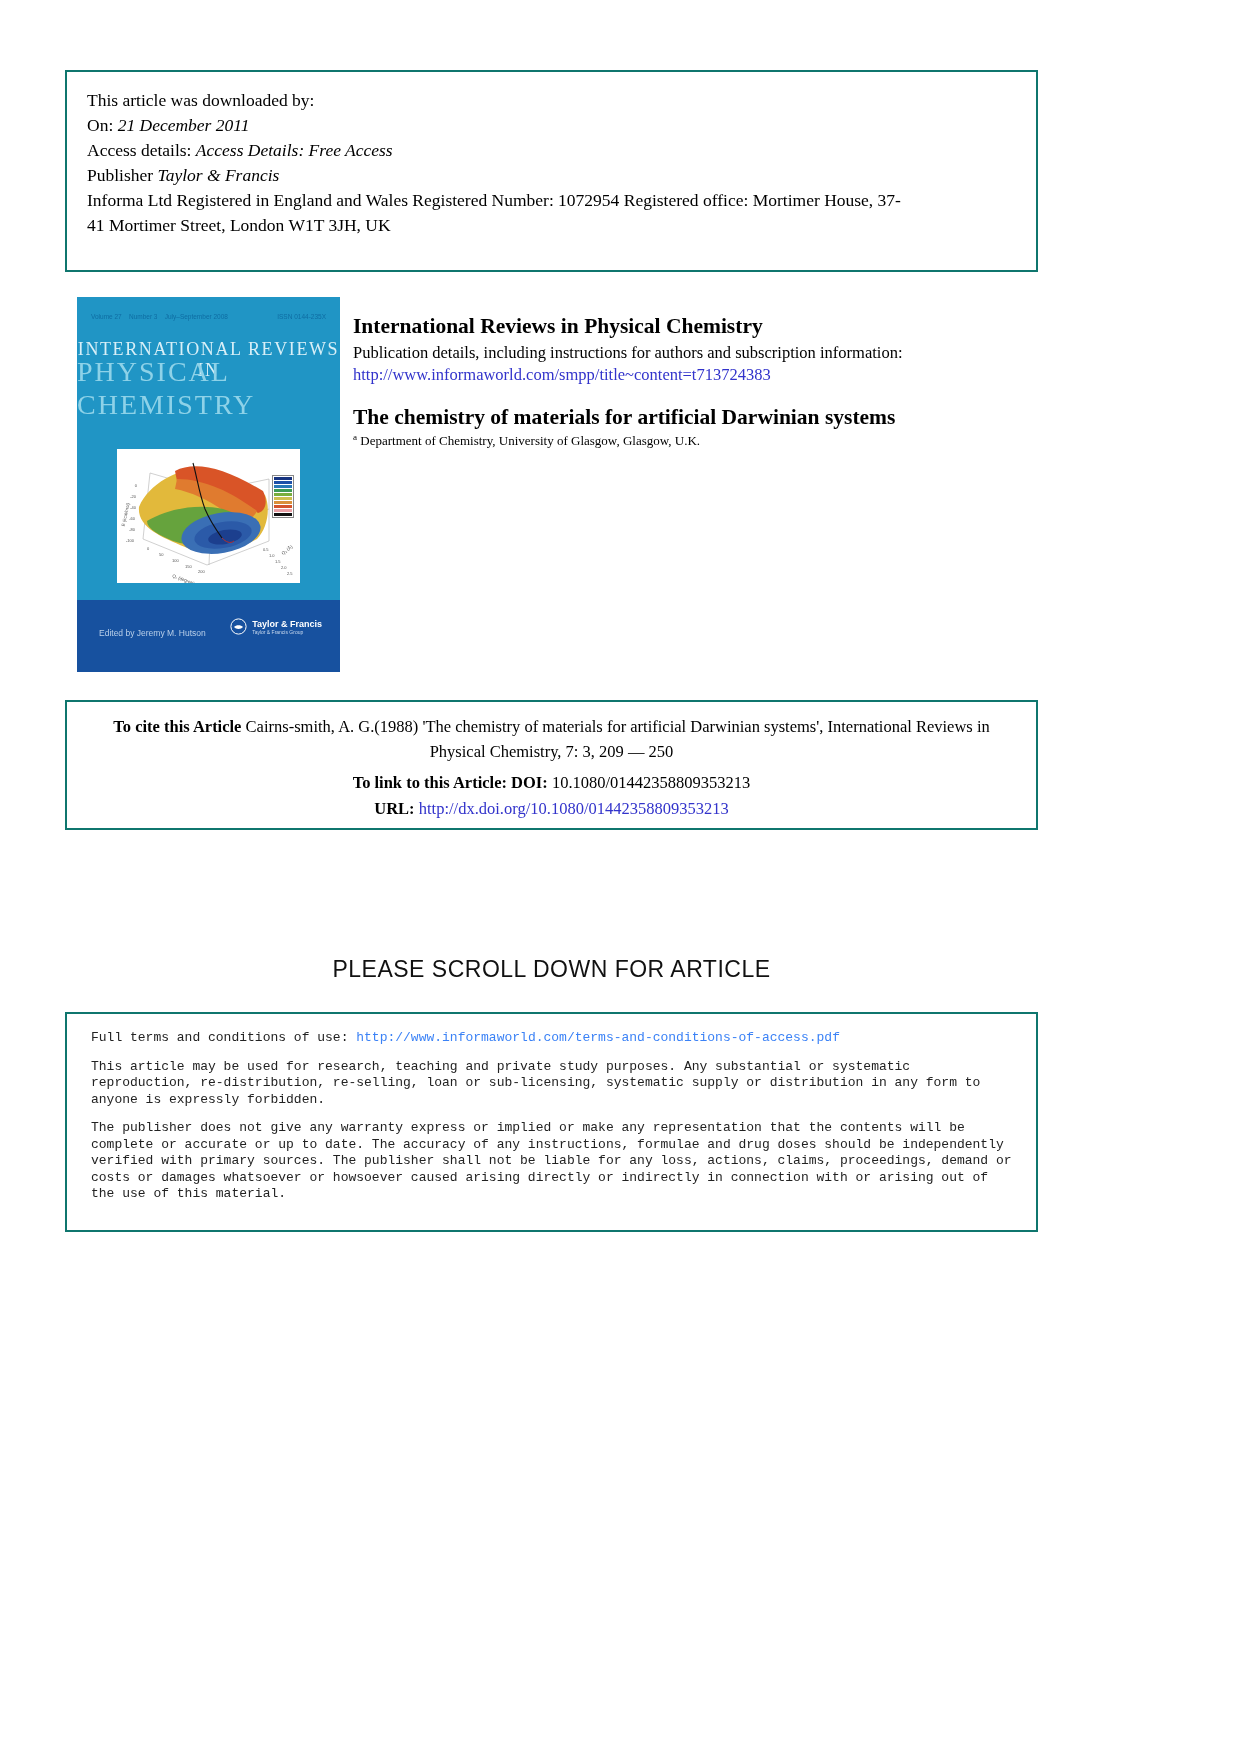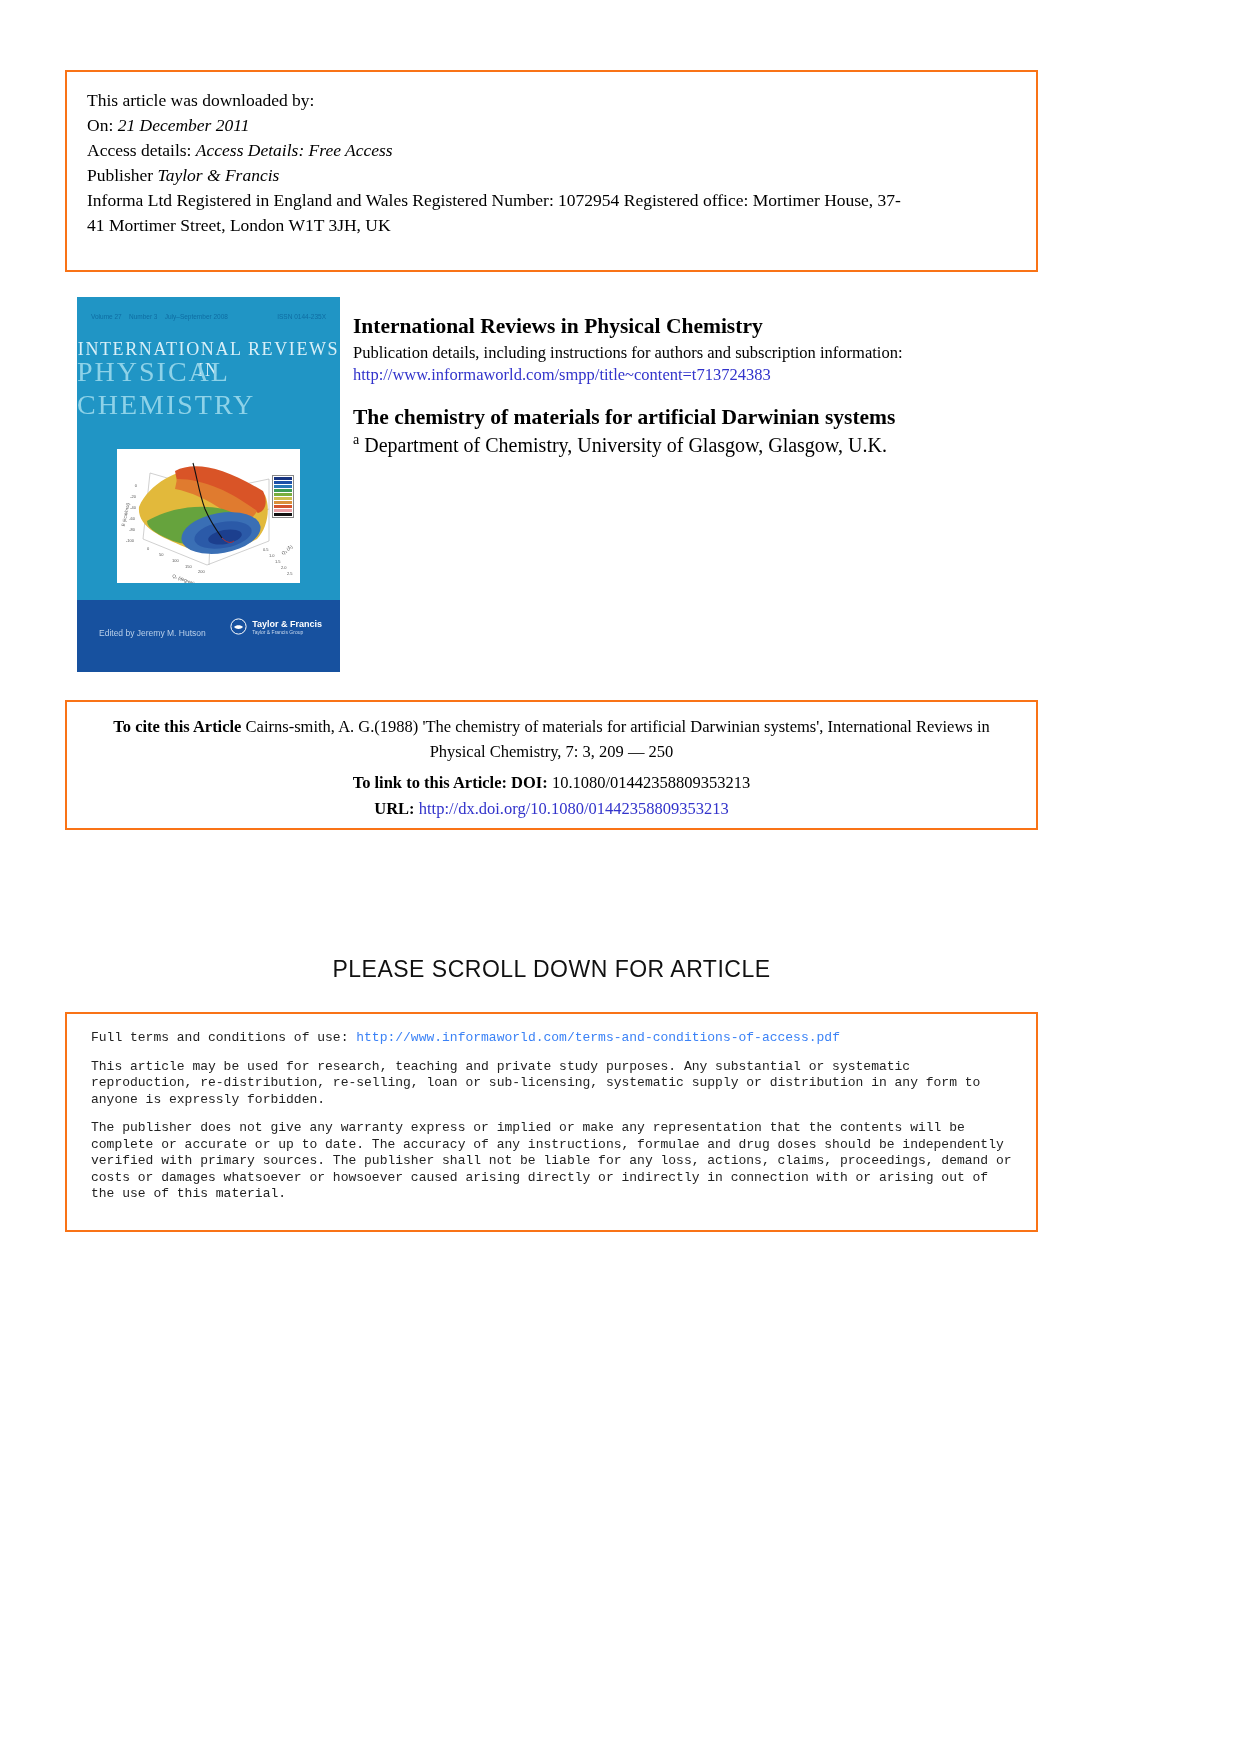--- a/index.html
+++ b/index.html
@@ -1,18 +1,18 @@
 <!DOCTYPE html>
 <html><head>
 <meta charset="utf-8">
 <style>
   html,body{margin:0;padding:0;background:#ffffff;}
   #page{position:relative;width:1240px;height:1755px;background:#fff;overflow:hidden;
         font-family:"Liberation Serif",serif;color:#000;}
-  .box{position:absolute;left:65px;width:973px;border:2px solid #f97316;box-sizing:border-box;background:#fff;}
+  .box{position:absolute;left:65px;width:973px;border:2px solid #0f766e;box-sizing:border-box;background:#fff;}
 
   
   #download-box{top:70px;height:202px;padding:16px 20px;}
   #download-box .ln{font-size:17.5px;line-height:25px;white-space:nowrap;}
   .it{font-style:italic;}
 
   
   #cover{position:absolute;left:77px;top:297px;width:263px;height:375px;background:#2095c5;overflow:hidden;}
   #cover-top-line{position:absolute;left:0;top:16px;width:100%;padding:0 14px;box-sizing:border-box;
       display:flex;justify-content:space-between;font-family:"Liberation Sans",sans-serif;
@@ -33,21 +33,21 @@
   #tf-text .tf2{font-family:"Liberation Sans",sans-serif;font-size:5px;color:#c7d8ee;line-height:6px;}
 
   
   #head-col{position:absolute;left:353px;top:313px;width:670px;}
   #journal-title{font-size:21.5px;font-weight:bold;line-height:26px;}
   #pub-details{font-size:16.5px;line-height:22px;margin-top:3px;}
   a.lnk{color:#3233cb;text-decoration:none;}
   #journal-link{font-size:16.5px;line-height:22px;}
   #article-title{font-size:21.5px;font-weight:bold;margin-top:18px;line-height:26px;}
   #author-line{font-size:16px;margin-top:6px;}
-  #affil-line{font-size:20px;margin-top:2px;}
+  #affil-line{font-size:13px;margin-top:2px;}
   sup{font-size:70%;}
 
   
   #citation-box{top:700px;height:130px;padding:12px 20px;font-size:16.5px;line-height:25px;text-align:center;}
   .bld{font-weight:bold;}
   #cite-line{margin:0;}
   #doi-line{margin-top:6px;}
   #url-line{margin-top:1px;}
 
   

